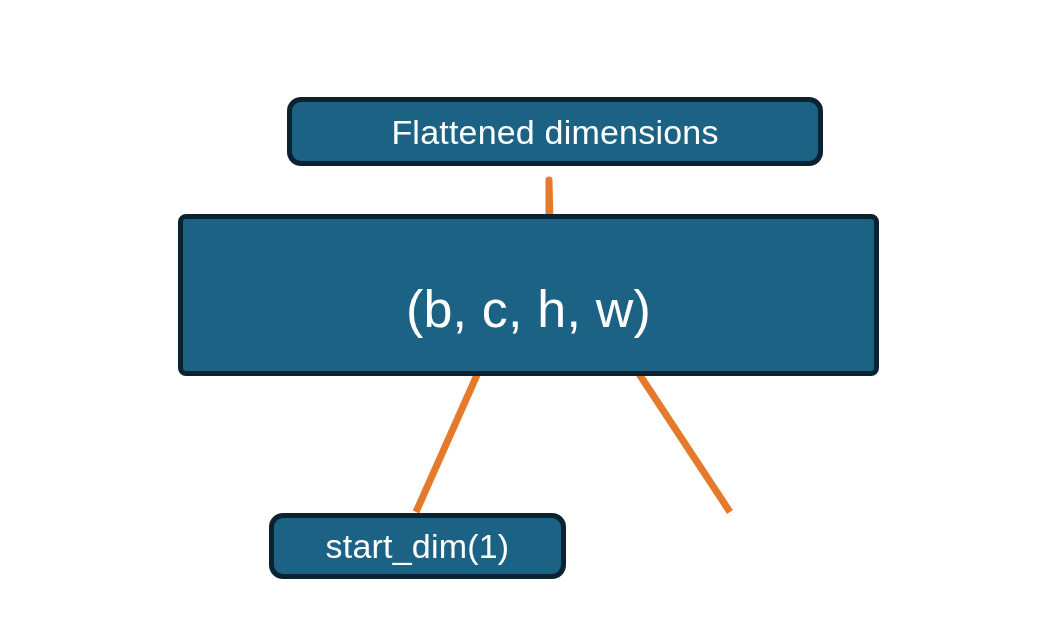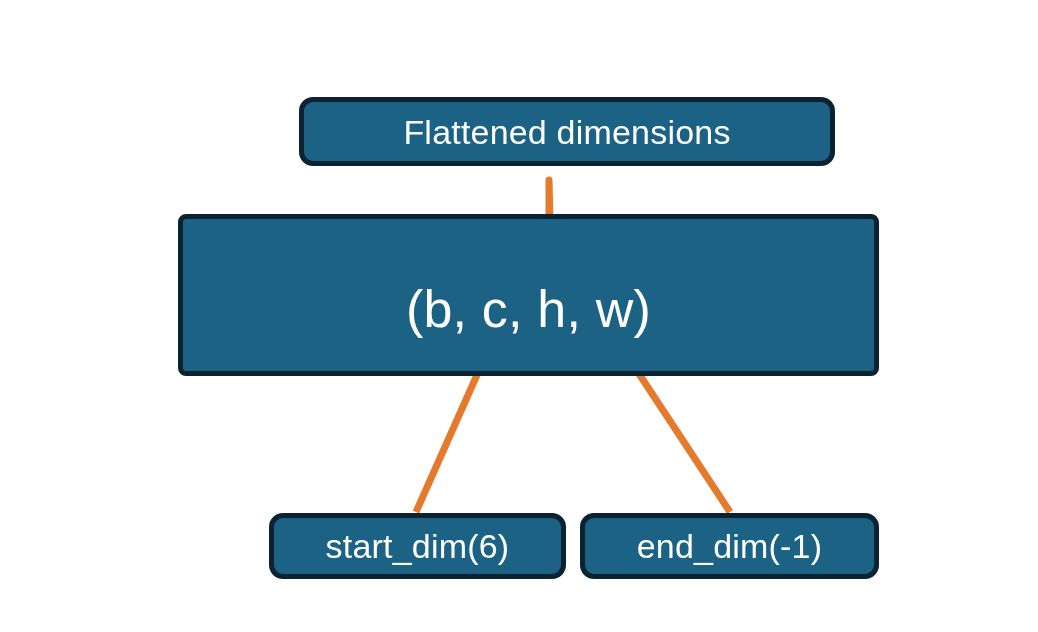--- a/index.html
+++ b/index.html
@@ -27,21 +27,21 @@
     display: flex;
     align-items: center;
     justify-content: center;
     color: #ffffff;
     font-family: "Liberation Sans", sans-serif;
     font-weight: 400;
     letter-spacing: 0.2px;
     user-select: none;
   }
   #node-flattened {
-    left: 299px;
+    left: 287px;
     top: 97px;
     width: 536px;
     height: 69px;
     font-size: 34px;
   }
   #node-shape {
     left: 178px;
     top: 214px;
     width: 701px;
     height: 162px;
@@ -112,20 +112,17 @@
 
   <div class="node" id="node-flattened">
     <span class="node-label">Flattened dimensions</span>
   </div>
 
   <div class="node" id="node-shape">
     <span class="node-label">(b, c, h, w)</span>
   </div>
 
   <div class="node" id="node-startdim">
-    <span class="node-label">start_dim(6)</span>
+    <span class="node-label">start_dim(1)</span>
   </div>
 
-  <div class="node" id="node-enddim">
-    <span class="node-label">end_dim(-1)</span>
-  </div>
 
 </div>
 
 </body></html>

